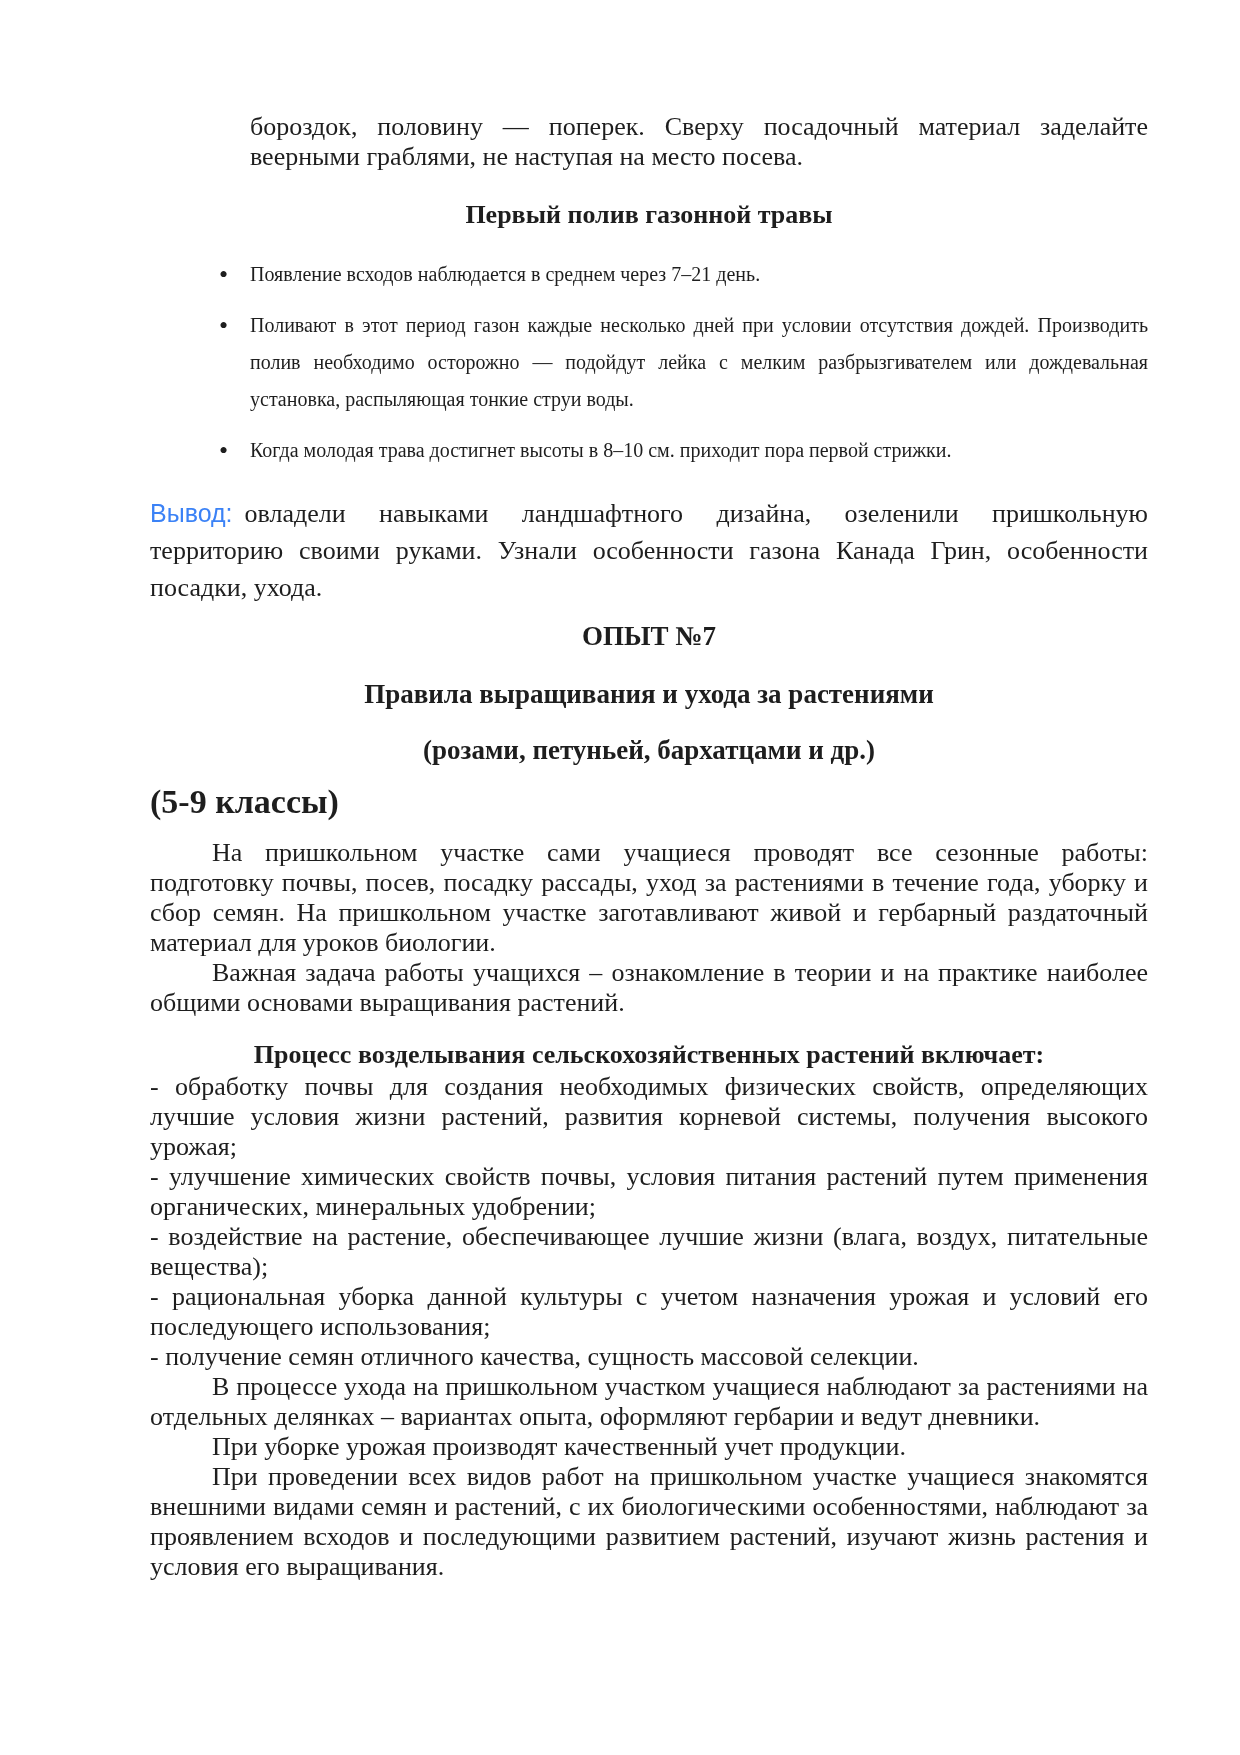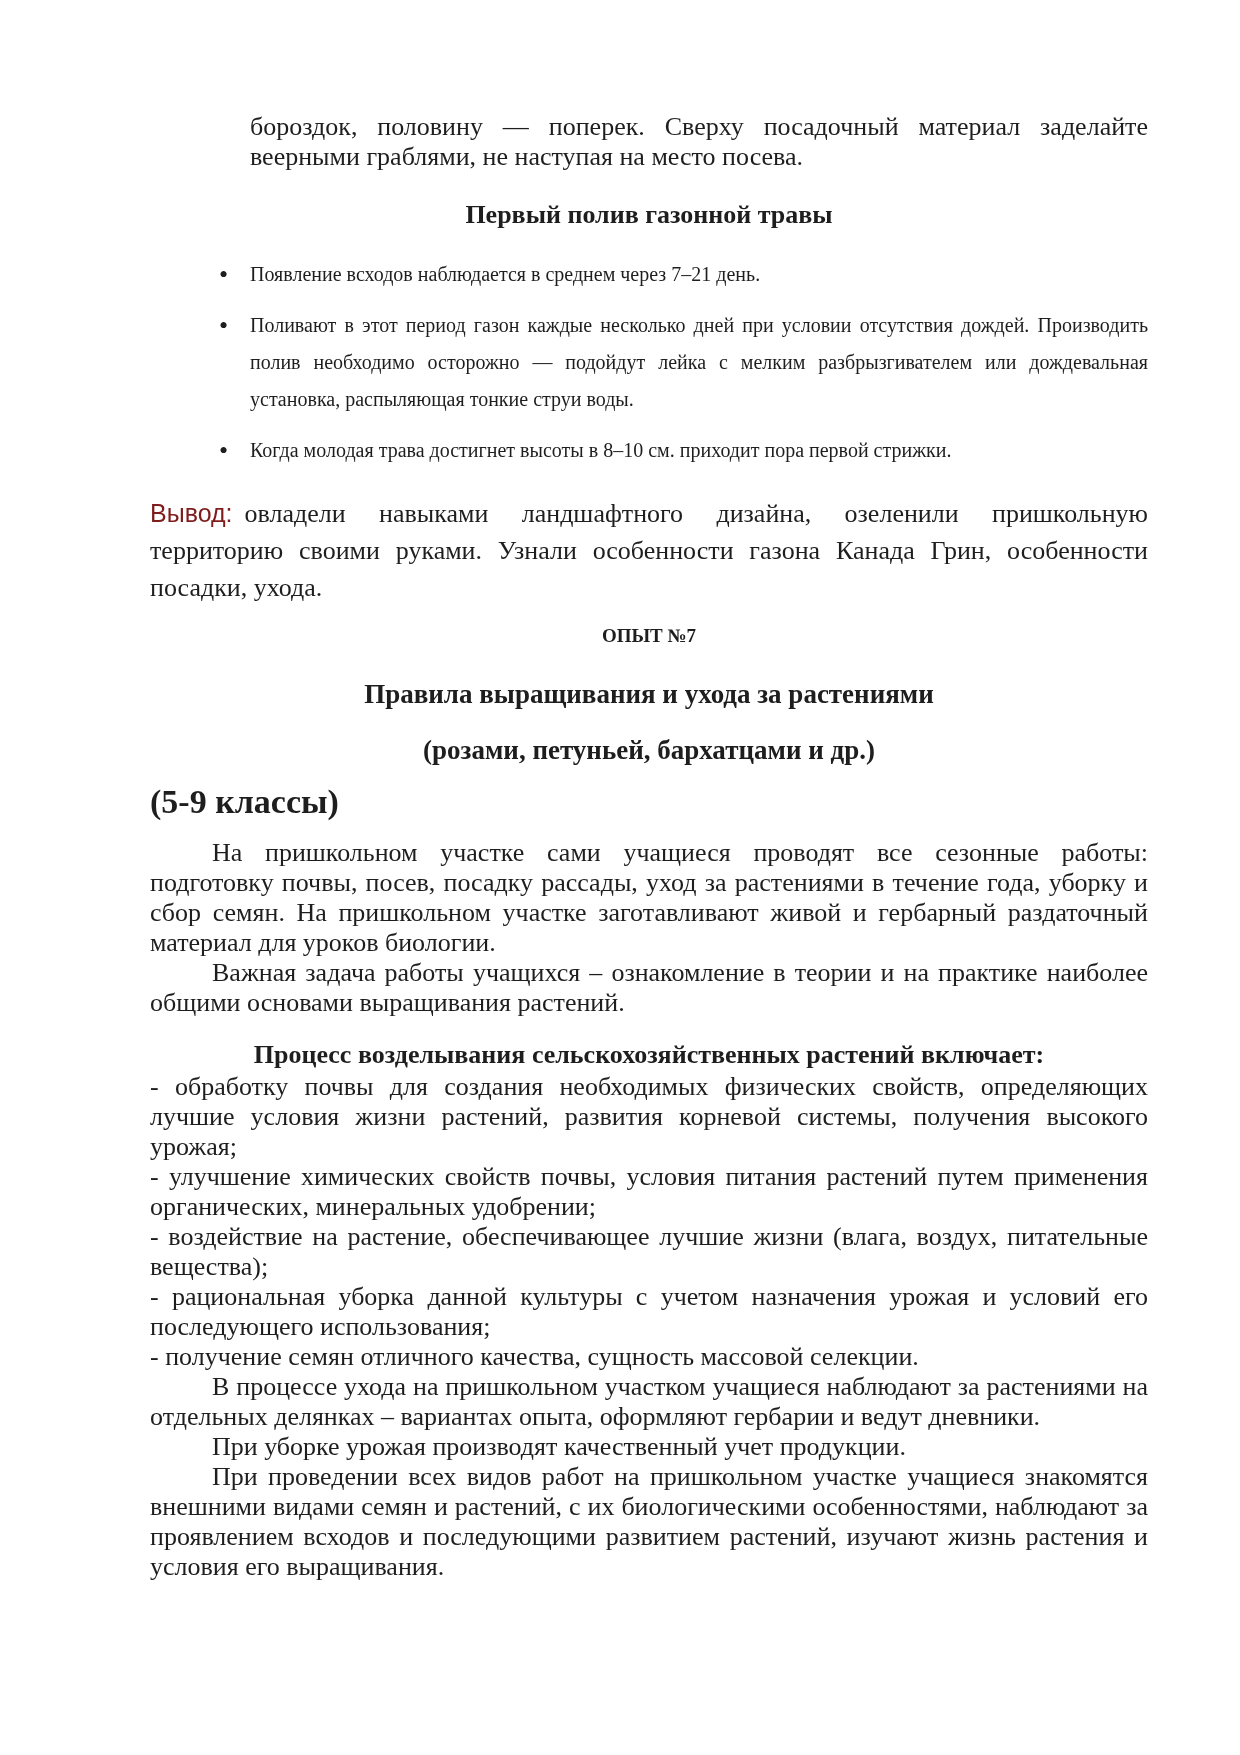--- a/index.html
+++ b/index.html
@@ -30,25 +30,25 @@
   .bullet .marker{
     flex:0 0 31px;margin-left:69px;font-size:26px;line-height:37px;
   }
   .bullet .btext{
     flex:1 1 auto;font-size:20px;line-height:37px;text-align:justify;
   }
 
   .vyvod{font-size:26px;line-height:37px;text-align:justify;margin-bottom:14px;}
   .vyvod-label{
     font-family:"Liberation Sans","DejaVu Sans",sans-serif;
-    color:#7f1d1d;margin-right:12px;font-size:25px;
+    color:#3b82f6;margin-right:12px;font-size:25px;
   }
 
   .h-opyt{
-    font-size:19px;line-height:32px;font-weight:bold;
+    font-size:27px;line-height:32px;font-weight:bold;
     text-align:center;margin-bottom:26px;
   }
   .h-sub{
     font-size:27px;line-height:32px;font-weight:bold;
     text-align:center;margin-bottom:24px;
   }
   .h-sub2{margin-bottom:14px;}
   .h-grades{
     font-size:34px;line-height:44px;font-weight:bold;
     text-align:left;margin-bottom:14px;

